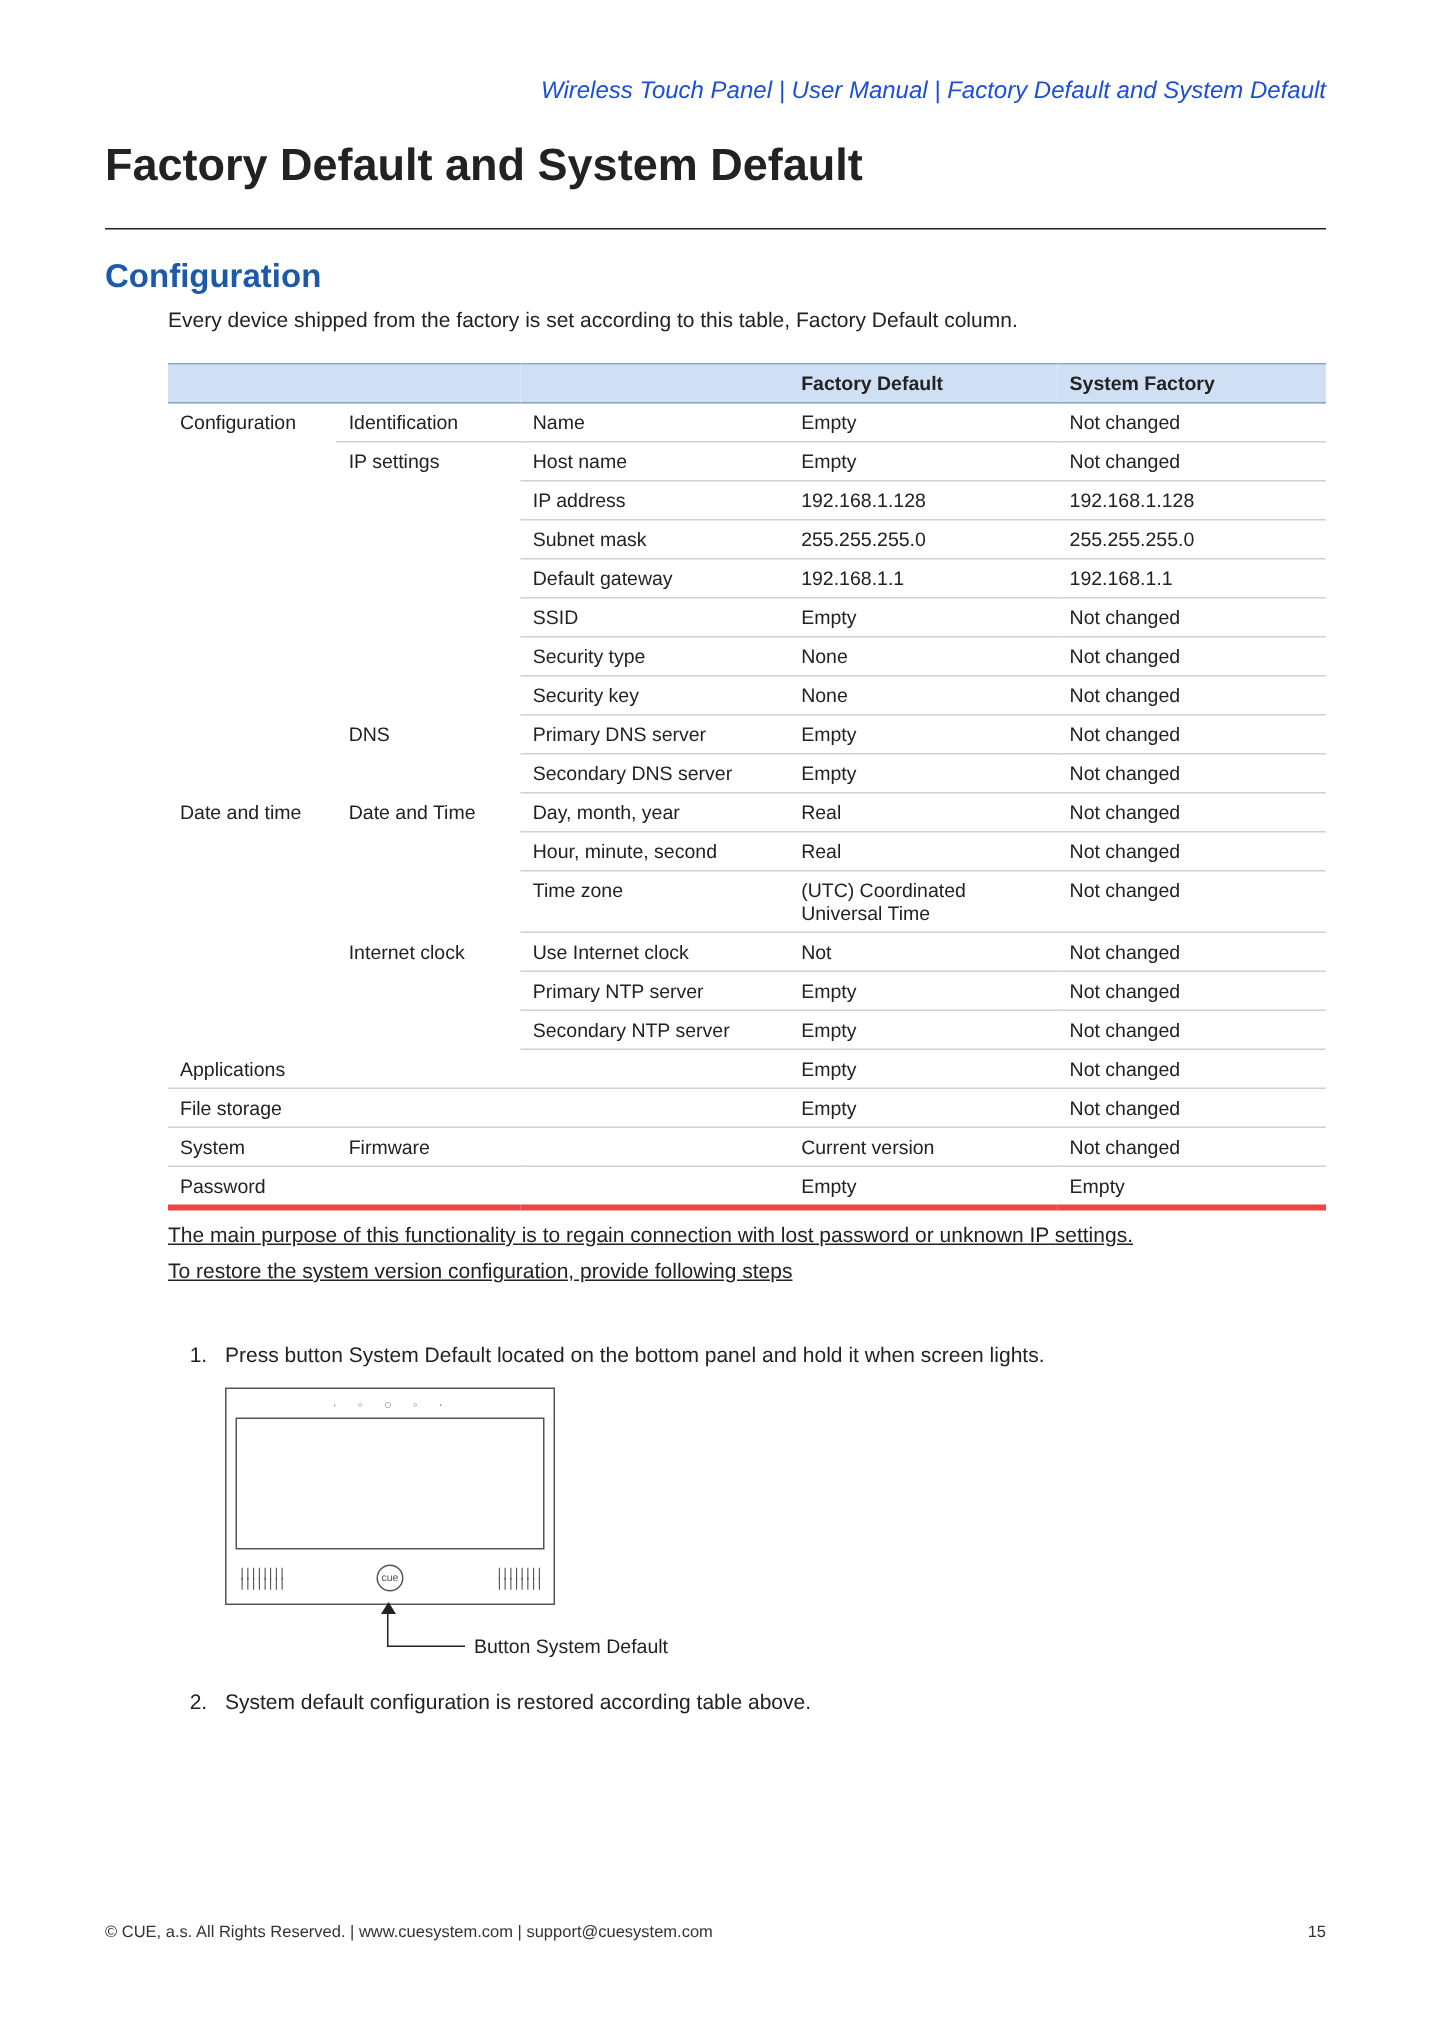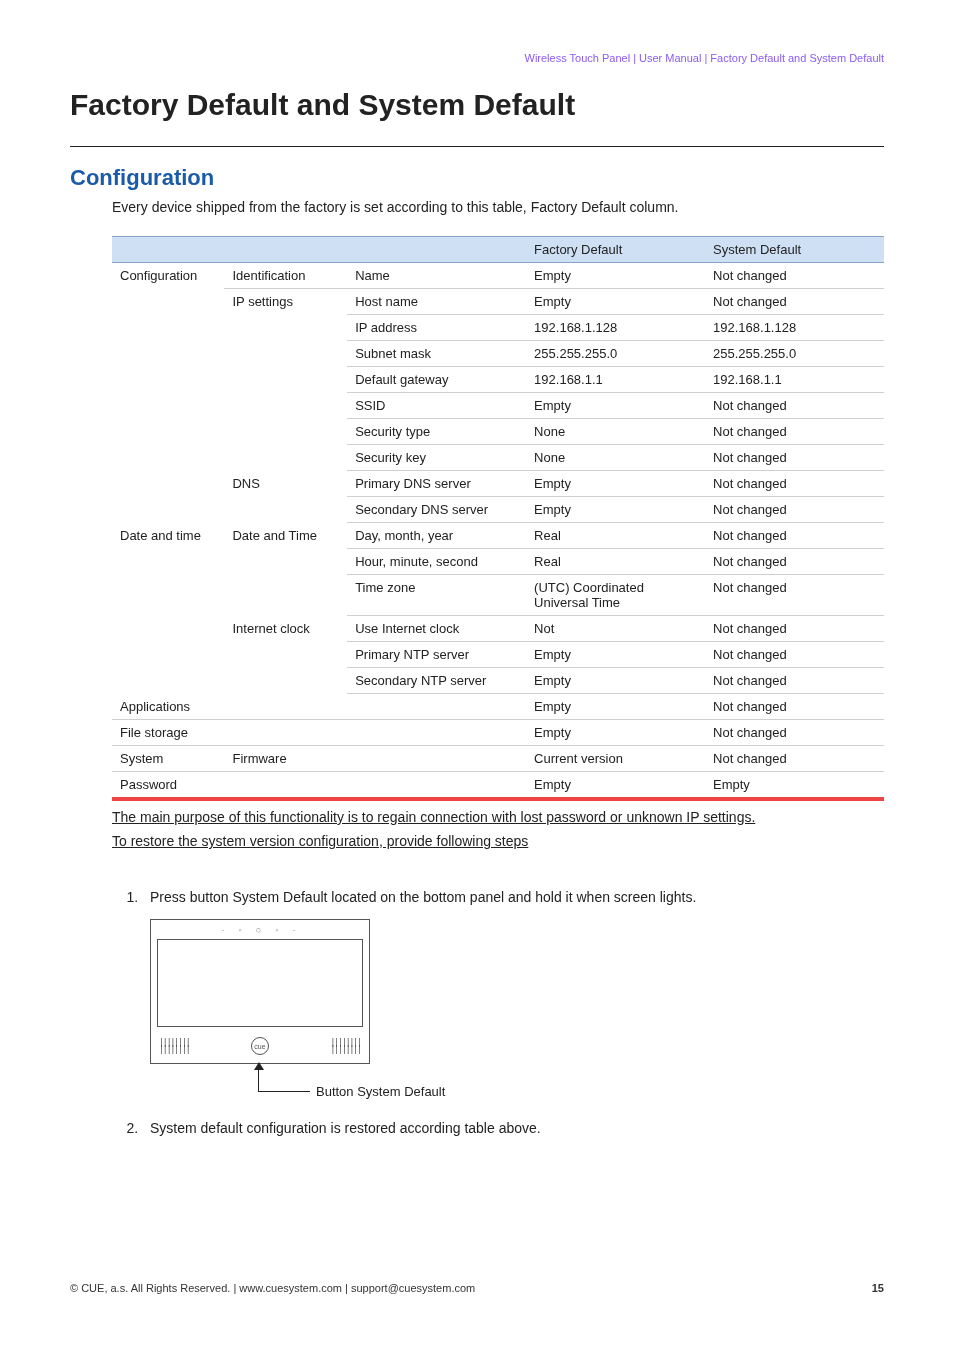--- a/index.html
+++ b/index.html
@@ -13,23 +13,24 @@
   }
   .page {
     box-sizing: border-box;
     width: 954px;
     min-height: 1350px;
     padding: 52px 70px 30px 70px;
     position: relative;
   }
   .breadcrumb {
     text-align: right;
-    font-size: 11px;
-    color: #8b5cf6;
+    font-size: 16px;
+    color: #1d4ed8;
     margin-bottom: 24px;
+    font-style: italic;
   }
   h1 {
     font-size: 30px;
     font-weight: bold;
     margin: 0 0 4px 0;
     border-bottom: 1px solid #222;
     padding-bottom: 24px;
   }
   h2 {
     font-size: 22px;
@@ -47,21 +48,21 @@
     margin-left: 42px;
     margin-right: 0;
   }
   table.config {
     border-collapse: collapse;
     width: 100%;
     font-size: 13px;
   }
   table.config th {
     background: #cfe0f5;
-    font-weight: normal;
+    font-weight: bold;
     text-align: left;
     padding: 5px 8px;
     border-top: 1px solid #8aa4c8;
     border-bottom: 1px solid #8aa4c8;
     color: #222;
   }
   table.config td {
     padding: 5px 8px;
     border-bottom: 1px solid #d0d0d0;
     vertical-align: top;
@@ -180,21 +181,21 @@
   .footer {
     position: absolute;
     bottom: 56px;
     left: 70px;
     right: 70px;
     font-size: 11px;
     color: #333;
     display: flex;
     justify-content: space-between;
   }
-  .footer .pn { font-weight: bold; text-align: center; }
+  .footer .pn { font-weight: normal; text-align: center; }
 </style>
 </head>
 <body>
 
 <div class="page">
   <div class="breadcrumb">Wireless Touch Panel  |  User Manual  |  Factory Default and System Default</div>
 
   <h1>Factory Default and System Default</h1>
 
   <h2>Configuration</h2>
@@ -208,21 +209,21 @@
           <col class="c3">
           <col class="c4">
           <col class="c5">
       </colgroup>
       <thead>
         <tr>
           <th></th>
           <th></th>
           <th></th>
           <th>Factory Default</th>
-          <th>System Default</th>
+          <th>System Factory</th>
         </tr>
       </thead>
       <tbody id="tbody">
           <tr>
             <td rowspan="10" class="nb">Configuration</td>
             <td>Identification</td>
             <td>Name</td>
             <td>Empty</td>
             <td>Not changed</td>
           </tr>

